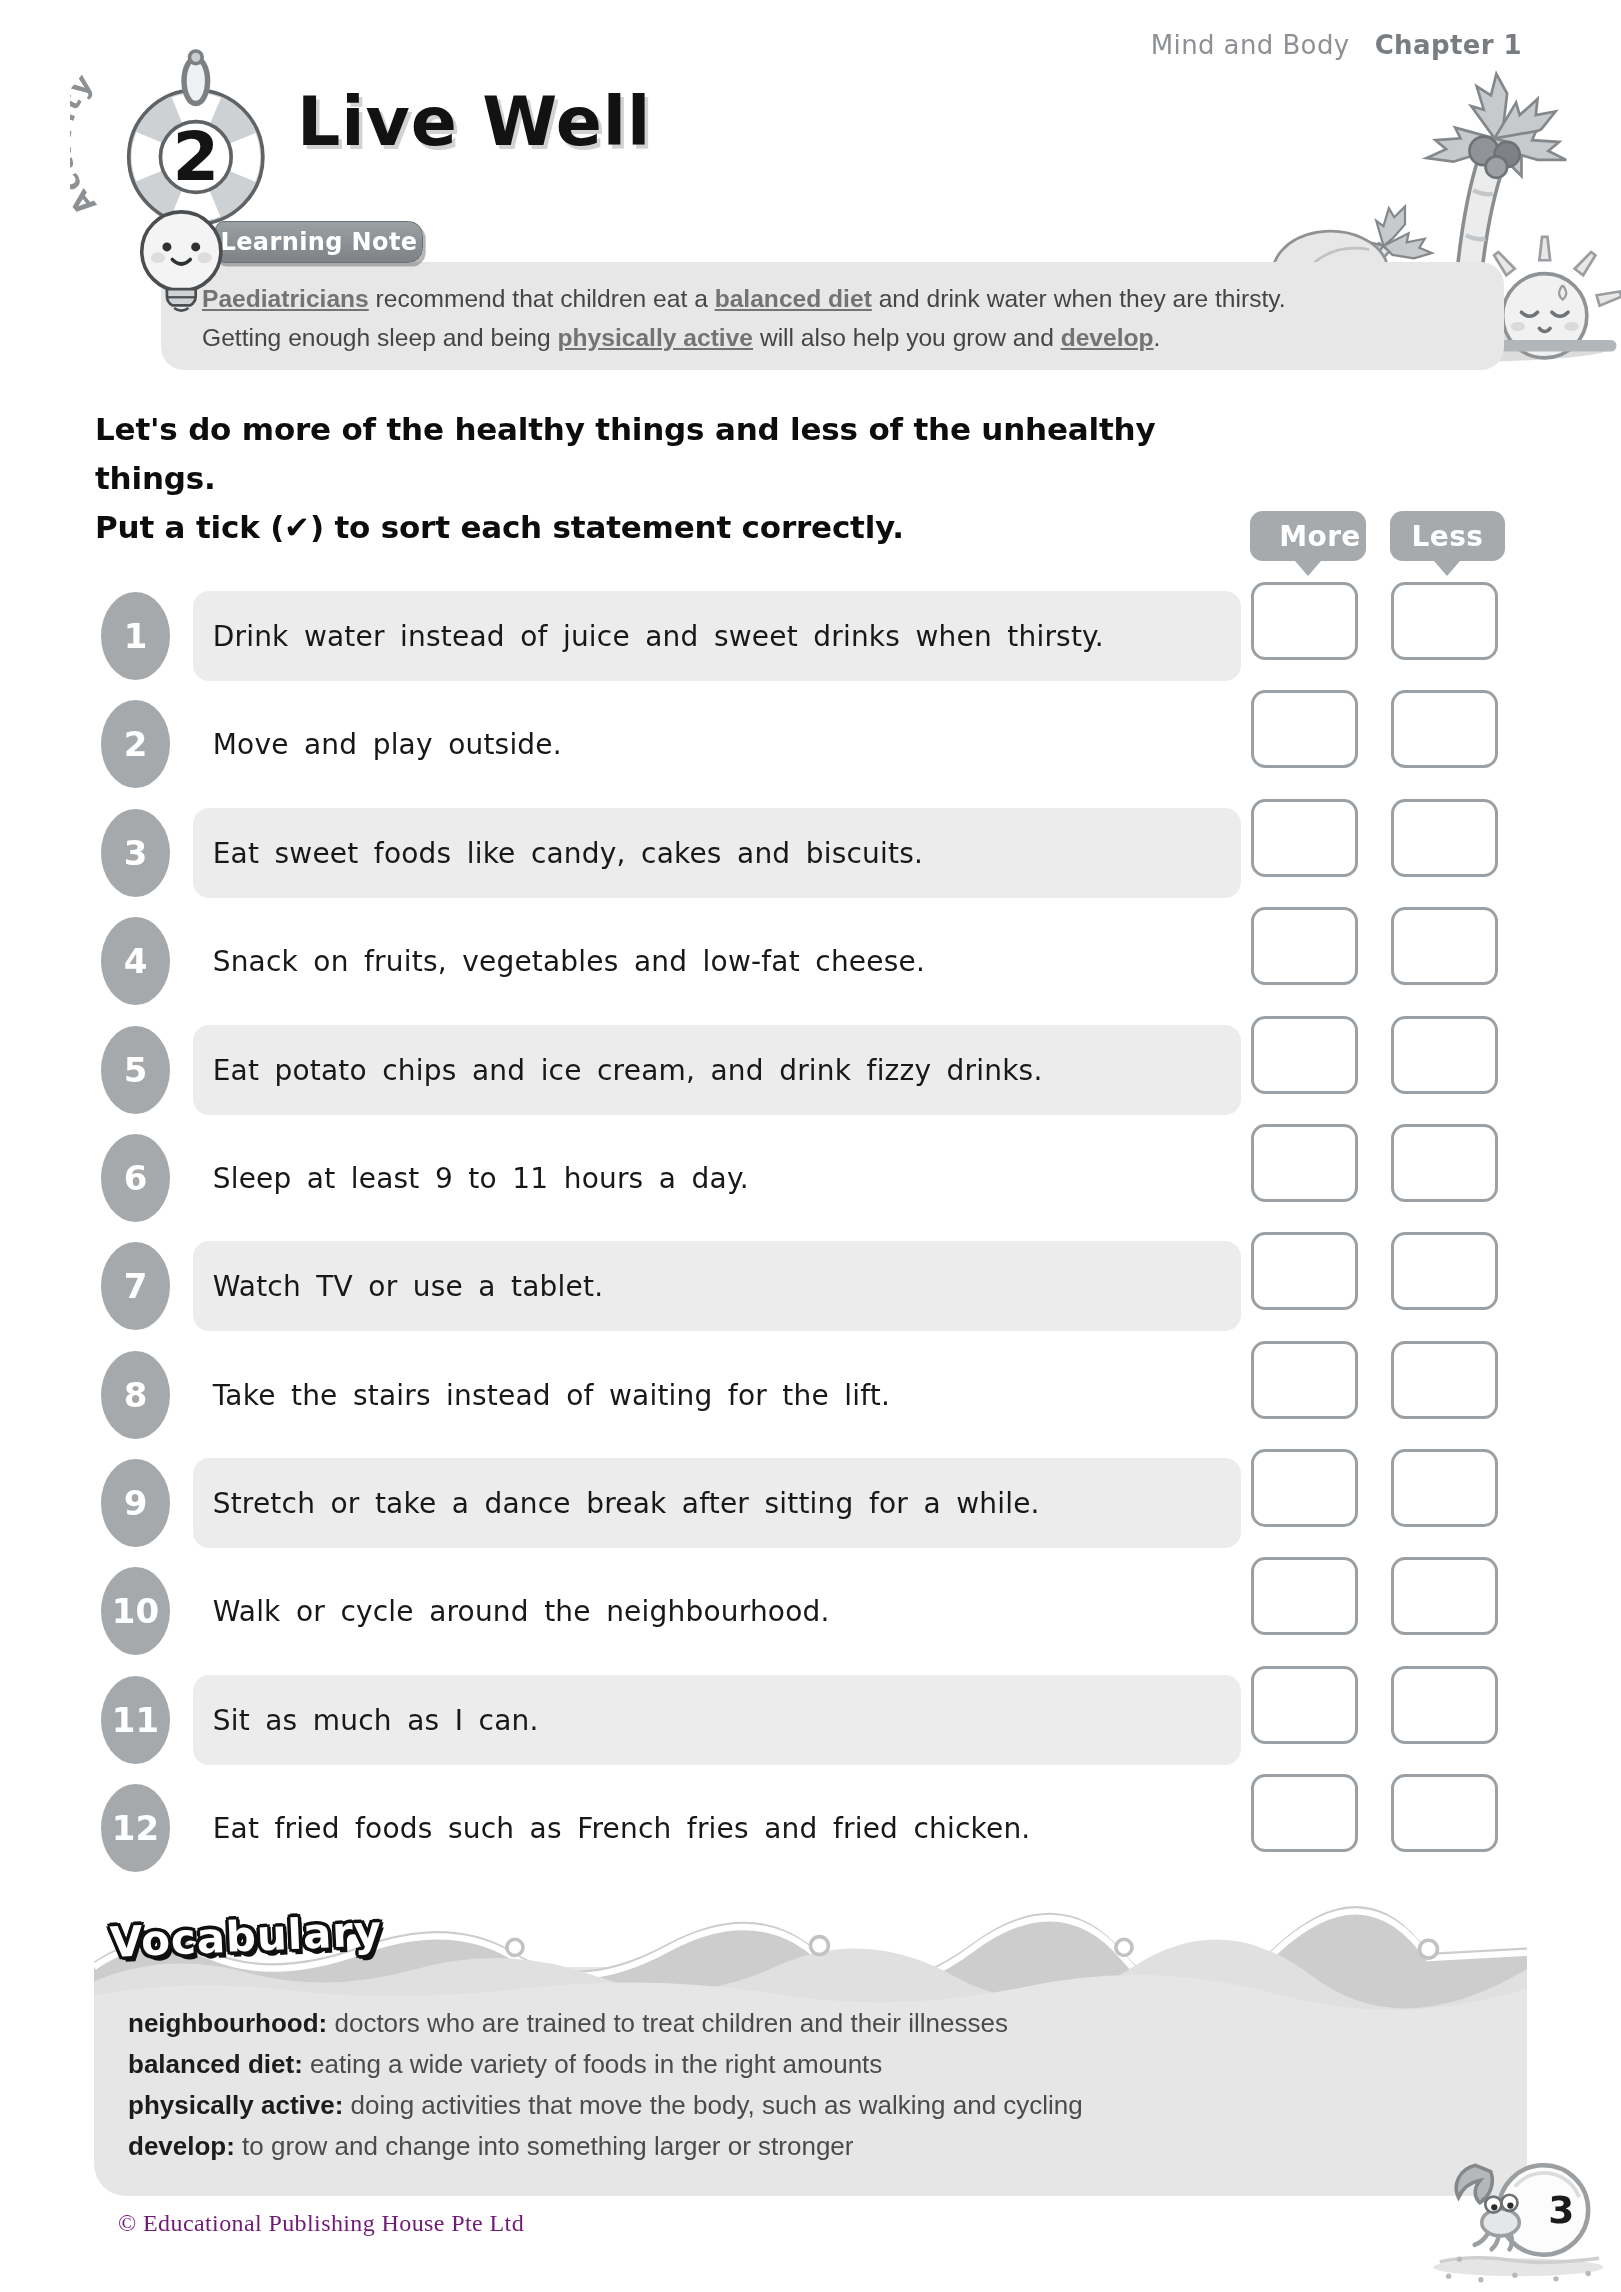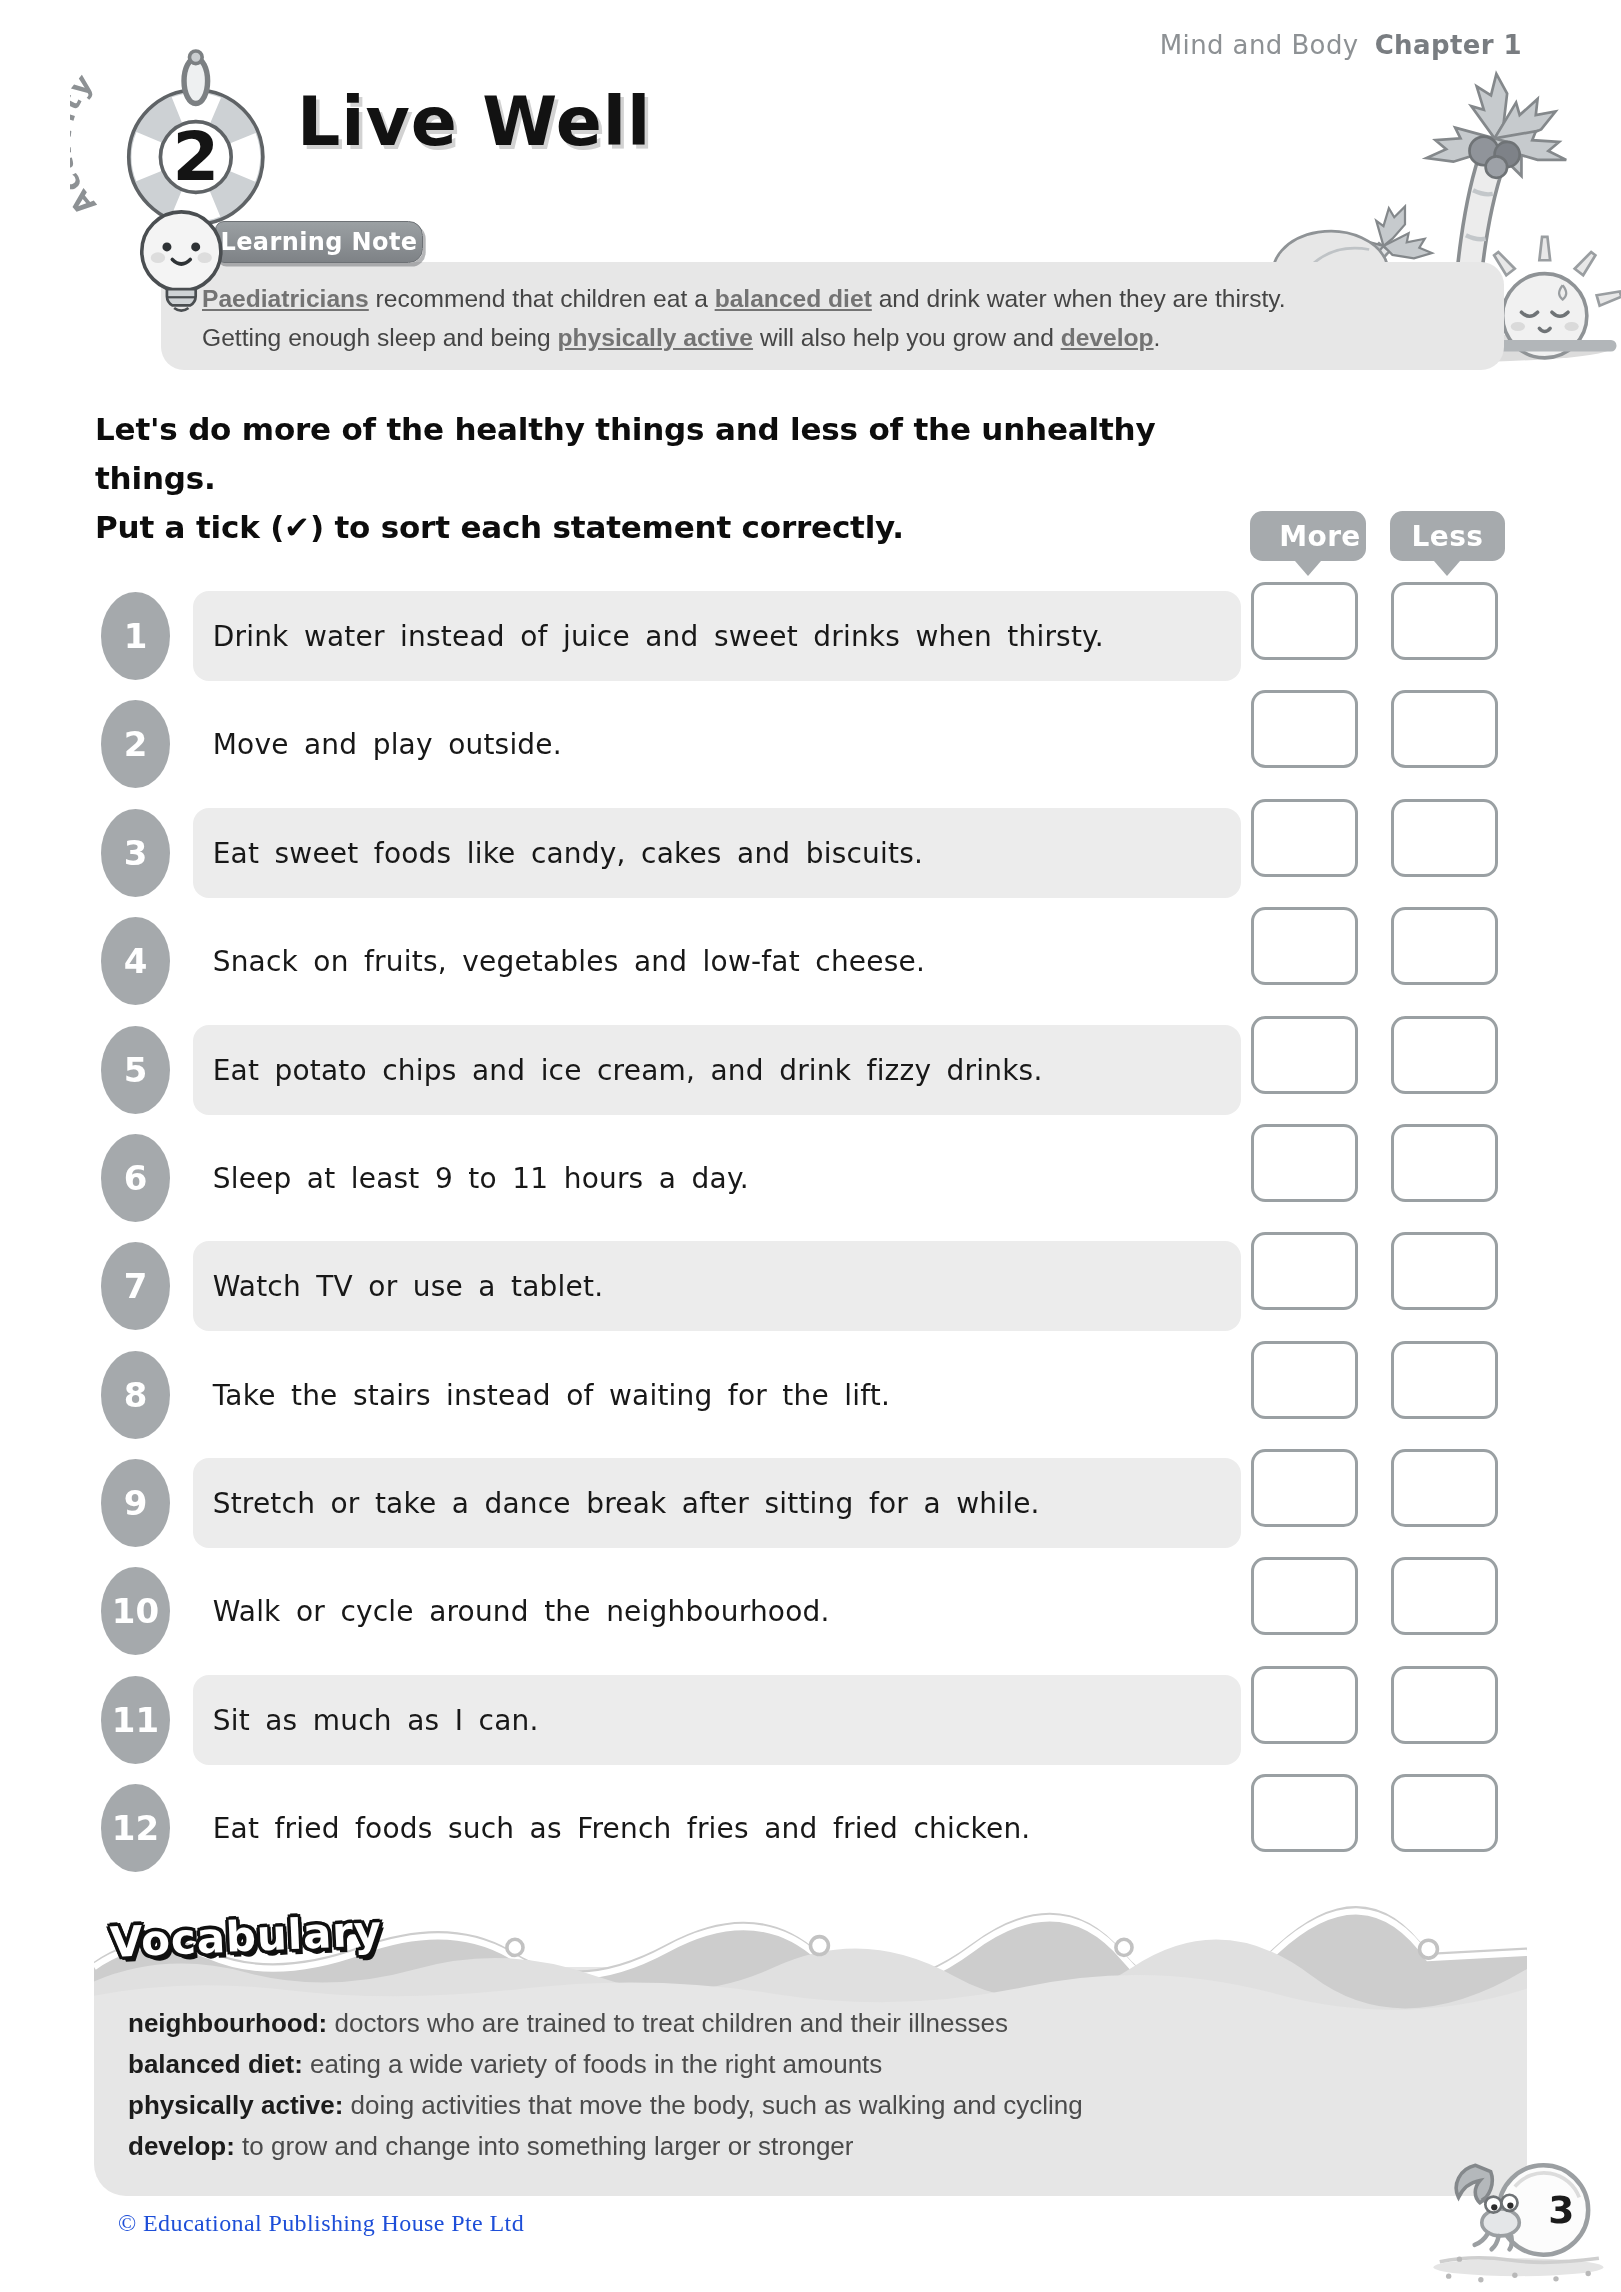--- a/index.html
+++ b/index.html
@@ -5,21 +5,21 @@
   * { margin:0; padding:0; box-sizing:border-box; }
   html,body { width:1621px; height:2293px; }
   body {
     position:relative; background:#ffffff; overflow:hidden;
     font-family:"DejaVu Sans", sans-serif; color:#1b1b1b;
   }
 
   
   .page-header { position:absolute; top:30px; left:0; width:1522px; text-align:right;
     font-size:26px; color:#8d9194; letter-spacing:0.4px; }
-  .page-header .chapter { font-weight:bold; color:#797d81; margin-left:16px; }
+  .page-header .chapter { font-weight:bold; color:#797d81; margin-left:25px; }
 
   
   .palm-scene { position:absolute; left:1249px; top:47px; width:372px; height:327px; }
 
   
   .badge-svg { position:absolute; left:70px; top:41px; width:219px; height:213px; }
   .page-title { position:absolute; left:297px; top:82px; font-size:68px; font-weight:bold;
     color:#121212; letter-spacing:0.9px; text-shadow:3.6px 3.6px 0 #d2d2d2; }
 
   
@@ -70,21 +70,21 @@
     color:#ffffff; transform:rotate(-2.5deg); letter-spacing:0.9px;
     text-shadow:-2.7px -2.7px 0 #101010, 2.7px -2.7px 0 #101010, -2.7px 2.7px 0 #101010, 2.7px 2.7px 0 #101010,
       0 -3.6px 0 #101010, 0 3.6px 0 #101010, -3.6px 0 0 #101010, 3.6px 0 0 #101010, 3.6px 5.4px 0 #101010; }
   .vocab-entries { position:absolute; left:34px; top:104px; z-index:2;
     font-family:"Liberation Sans", sans-serif; font-size:26px; line-height:41px; color:#4b4b4b; }
   .vocab-entries b { color:#1c1c1c; }
   .vocab-entries .def { margin-left:7.2px;margin-top:28px; }
 
   
   .footer-copy { position:absolute; left:118px; top:2210px;
-    font-family:"Liberation Serif", serif; font-size:24px; color:#1d4ed8; letter-spacing:0.4px; }
+    font-family:"Liberation Serif", serif; font-size:24px; color:#701a75; letter-spacing:0.4px; }
   .crab-svg { position:absolute; left:1429px; top:2140px; width:186px; height:148px; }
 </style>
 </head>
 <body>
 
 <div class="page-header">
   <span>Mind and Body</span><span class="chapter">Chapter 1</span>
 </div>
 
 <svg class="palm-scene" viewBox="0 0 415 365">

